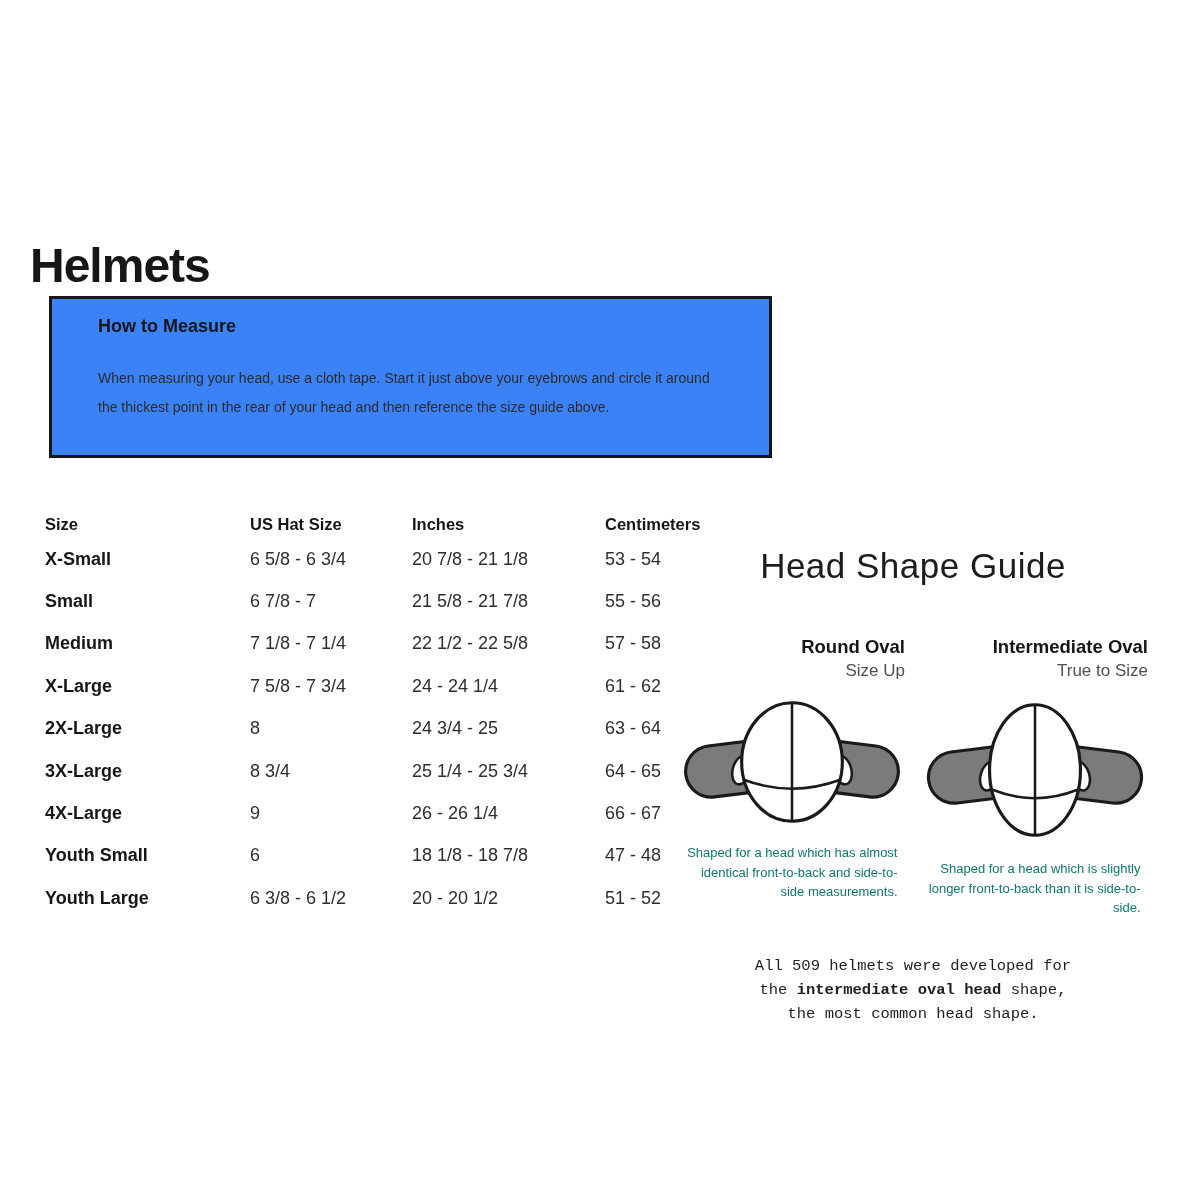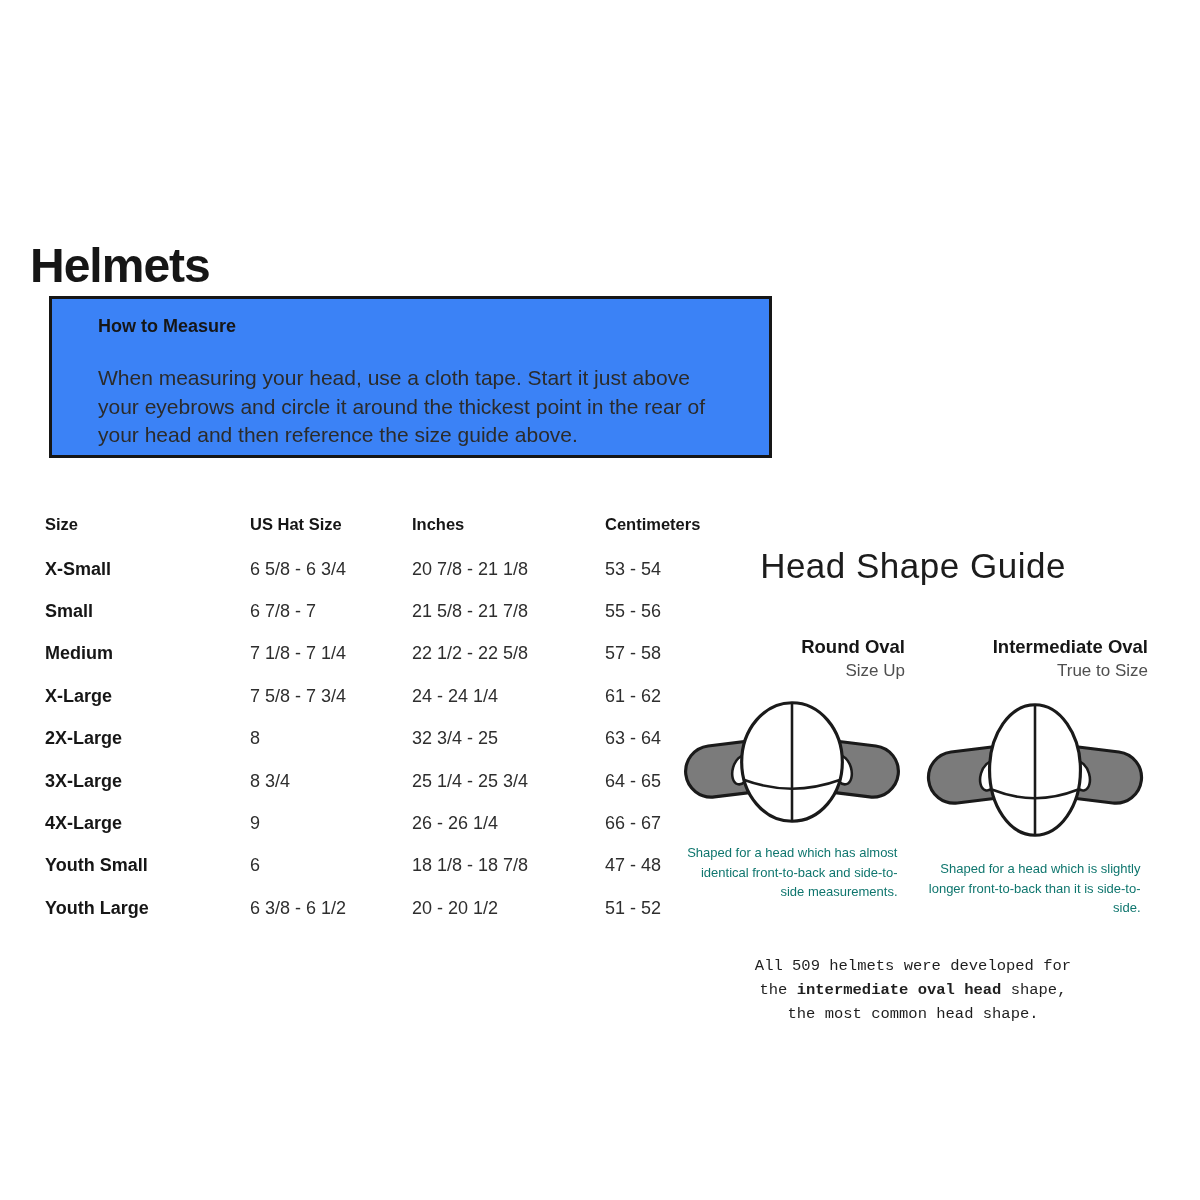--- a/index.html
+++ b/index.html
@@ -40,40 +40,40 @@
     background: #3b82f6;
     margin-left: 12px;
   }
   .measure-box h2 {
     font-size: 18px;
     font-weight: 700;
     color: #161616;
     margin-bottom: 27px;
   }
   .measure-box p {
-    font-size: 21px;
+    font-size: 14px;
     line-height: 28.5px;
     color: #2b2b2b;
     max-width: 625px;
   }
 
   
   .size-table {
     position: absolute;
     left: 45px;
     top: 510px;
     width: 690px;
   }
   .trow {
     display: grid;
     grid-template-columns: 205px 162px 193px auto;
     align-items: center;
     height: 42.4px;
   }
-  .trow.head { height: 28px; margin-bottom: 10px; }
+  .trow.head { height: 28px; }
   .trow.head .c { font-size: 16.5px; font-weight: 700; color: #161616; }
   .c { font-size: 18px; color: #2e2e2e; white-space: nowrap; }
   .c.size { font-weight: 700; color: #161616; }
 
   
   .shape-guide {
     position: absolute;
     left: 678px;
     top: 546px;
     width: 470px;
@@ -152,21 +152,21 @@
     </div>
     <div class="trow">
       <div class="c size">X-Large</div>
       <div class="c">7 5/8 - 7 3/4</div>
       <div class="c">24 - 24 1/4</div>
       <div class="c">61 - 62</div>
     </div>
     <div class="trow">
       <div class="c size">2X-Large</div>
       <div class="c">8</div>
-      <div class="c">32 3/4 - 25</div>
+      <div class="c">24 3/4 - 25</div>
       <div class="c">63 - 64</div>
     </div>
     <div class="trow">
       <div class="c size">3X-Large</div>
       <div class="c">8 3/4</div>
       <div class="c">25 1/4 - 25 3/4</div>
       <div class="c">64 - 65</div>
     </div>
     <div class="trow">
       <div class="c size">4X-Large</div>

